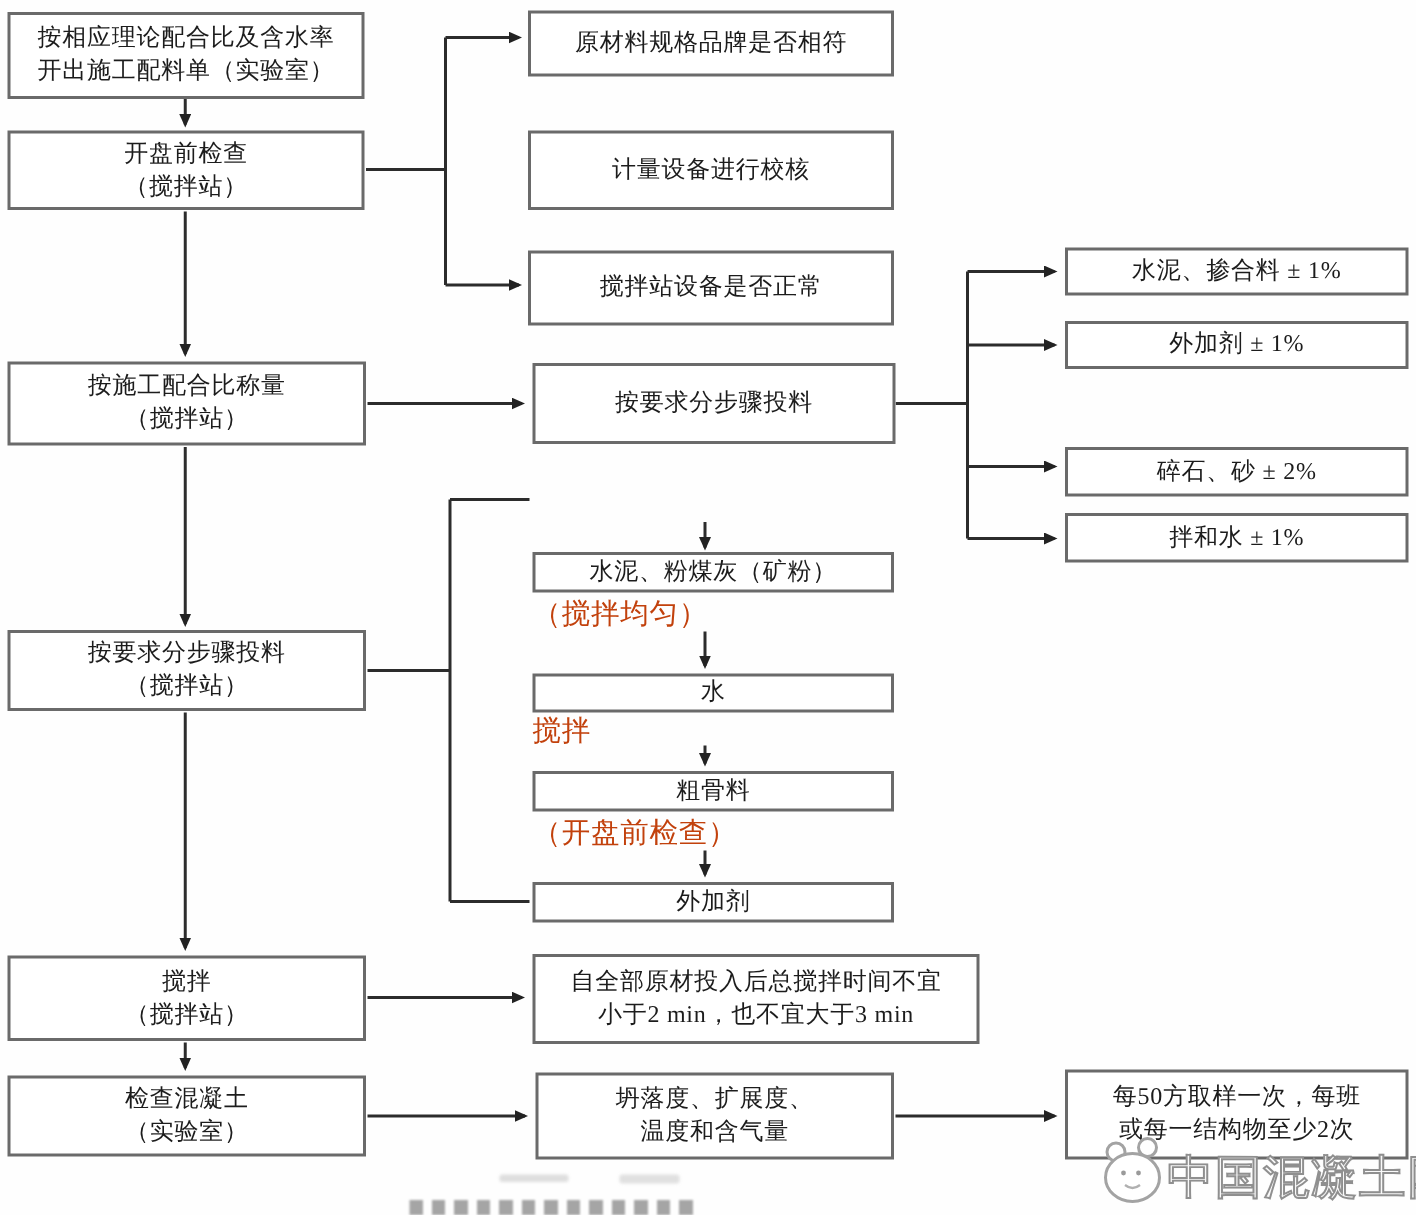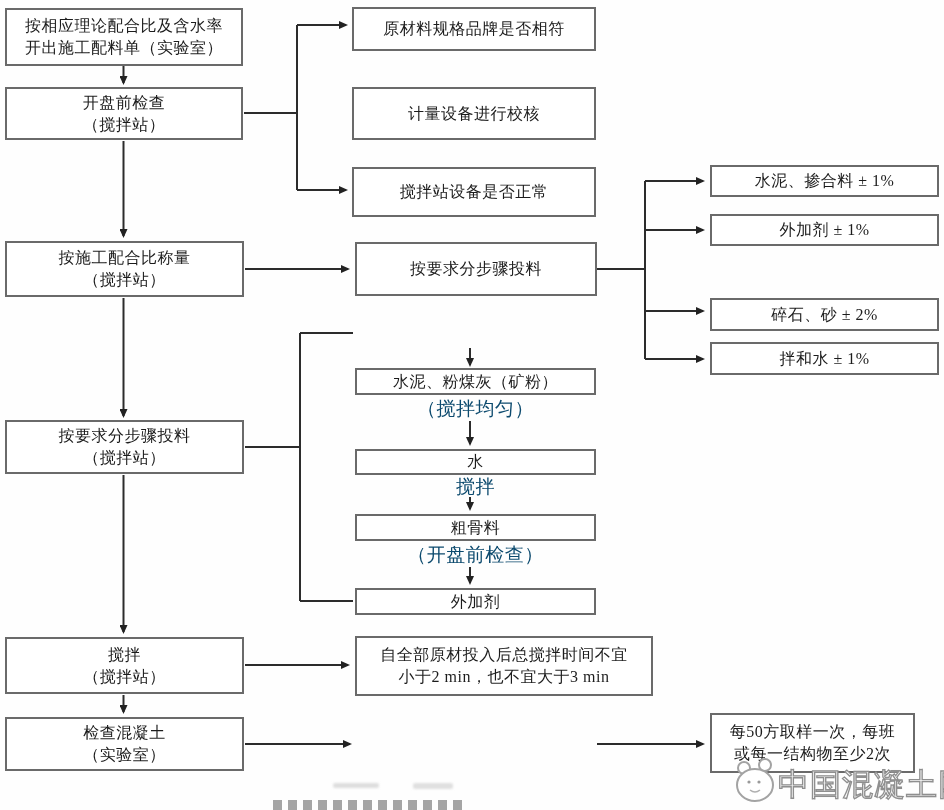--- a/index.html
+++ b/index.html
@@ -20,24 +20,24 @@
     display:flex;align-items:center;justify-content:center;
     text-align:center;
     white-space:pre-line;
     font-size:16px;
     line-height:1.35;
     letter-spacing:0.5px;
     color:#1c1c1c;
   }
   .note{
     position:absolute;
-    text-align:center;
+    text-align:left;
     font-size:19px;
     letter-spacing:0.5px;
-    color:#0c4a6e;
+    color:#c2410c;
     white-space:pre-line;
   }
   .wm-text{
     position:absolute;
     left:778px;top:764px;
     font-size:31px;
     letter-spacing:1px;
     color:rgba(255,255,255,0.93);
     -webkit-text-stroke:1.3px #8f8f8f;
     text-shadow:0 0 1px #aaaaaa;
@@ -120,26 +120,28 @@
   <div class="box" style="left:355px;top:242px;width:242px;height:54px;">按要求分步骤投料</div>
   <div class="box" style="left:355px;top:368px;width:241px;height:27px;">水泥、粉煤灰（矿粉）</div>
   <div class="note" style="left:355px;top:396px;width:241px;">（搅拌均匀）</div>
   <div class="box" style="left:355px;top:449px;width:241px;height:26px;">水</div>
   <div class="note" style="left:355px;top:474px;width:241px;">搅拌</div>
   <div class="box" style="left:355px;top:514px;width:241px;height:27px;">粗骨料</div>
   <div class="note" style="left:355px;top:542px;width:241px;">（开盘前检查）</div>
   <div class="box" style="left:355px;top:588px;width:241px;height:27px;">外加剂</div>
   <div class="box" style="left:355px;top:636px;width:298px;height:60px;">自全部原材投入后总搅拌时间不宜
 小于2 min，也不宜大于3 min</div>
+  <div class="box" style="left:357px;top:715px;width:239px;height:58px;">坍落度、扩展度、
+温度和含气量</div>
 
   <div class="box" style="left:710px;top:165px;width:229px;height:32px;">水泥、掺合料 ± 1%</div>
   <div class="box" style="left:710px;top:214px;width:229px;height:32px;">外加剂 ± 1%</div>
   <div class="box" style="left:710px;top:298px;width:229px;height:33px;">碎石、砂 ± 2%</div>
   <div class="box" style="left:710px;top:342px;width:229px;height:33px;">拌和水 ± 1%</div>
-  <div class="box" style="left:710px;top:713px;width:205px;height:60px;">每50方取样一次，每班
+  <div class="box" style="left:710px;top:713px;width:229px;height:60px;">每50方取样一次，每班
 或每一结构物至少2次</div>
 
   <div class="frag frag-a"></div>
   <div class="frag frag-b"></div>
   <div class="frag frag-c"></div>
 
   <svg style="position:absolute;left:728px;top:755px;" width="56" height="52" viewBox="0 0 56 52">
     <circle cx="16" cy="13" r="6" fill="#ffffff" stroke="#a3a3a3" stroke-width="2"></circle>
     <circle cx="37" cy="10" r="6" fill="#ffffff" stroke="#a3a3a3" stroke-width="2"></circle>
     <ellipse cx="27" cy="30" rx="18" ry="16" fill="#ffffff" stroke="#a3a3a3" stroke-width="2"></ellipse>

